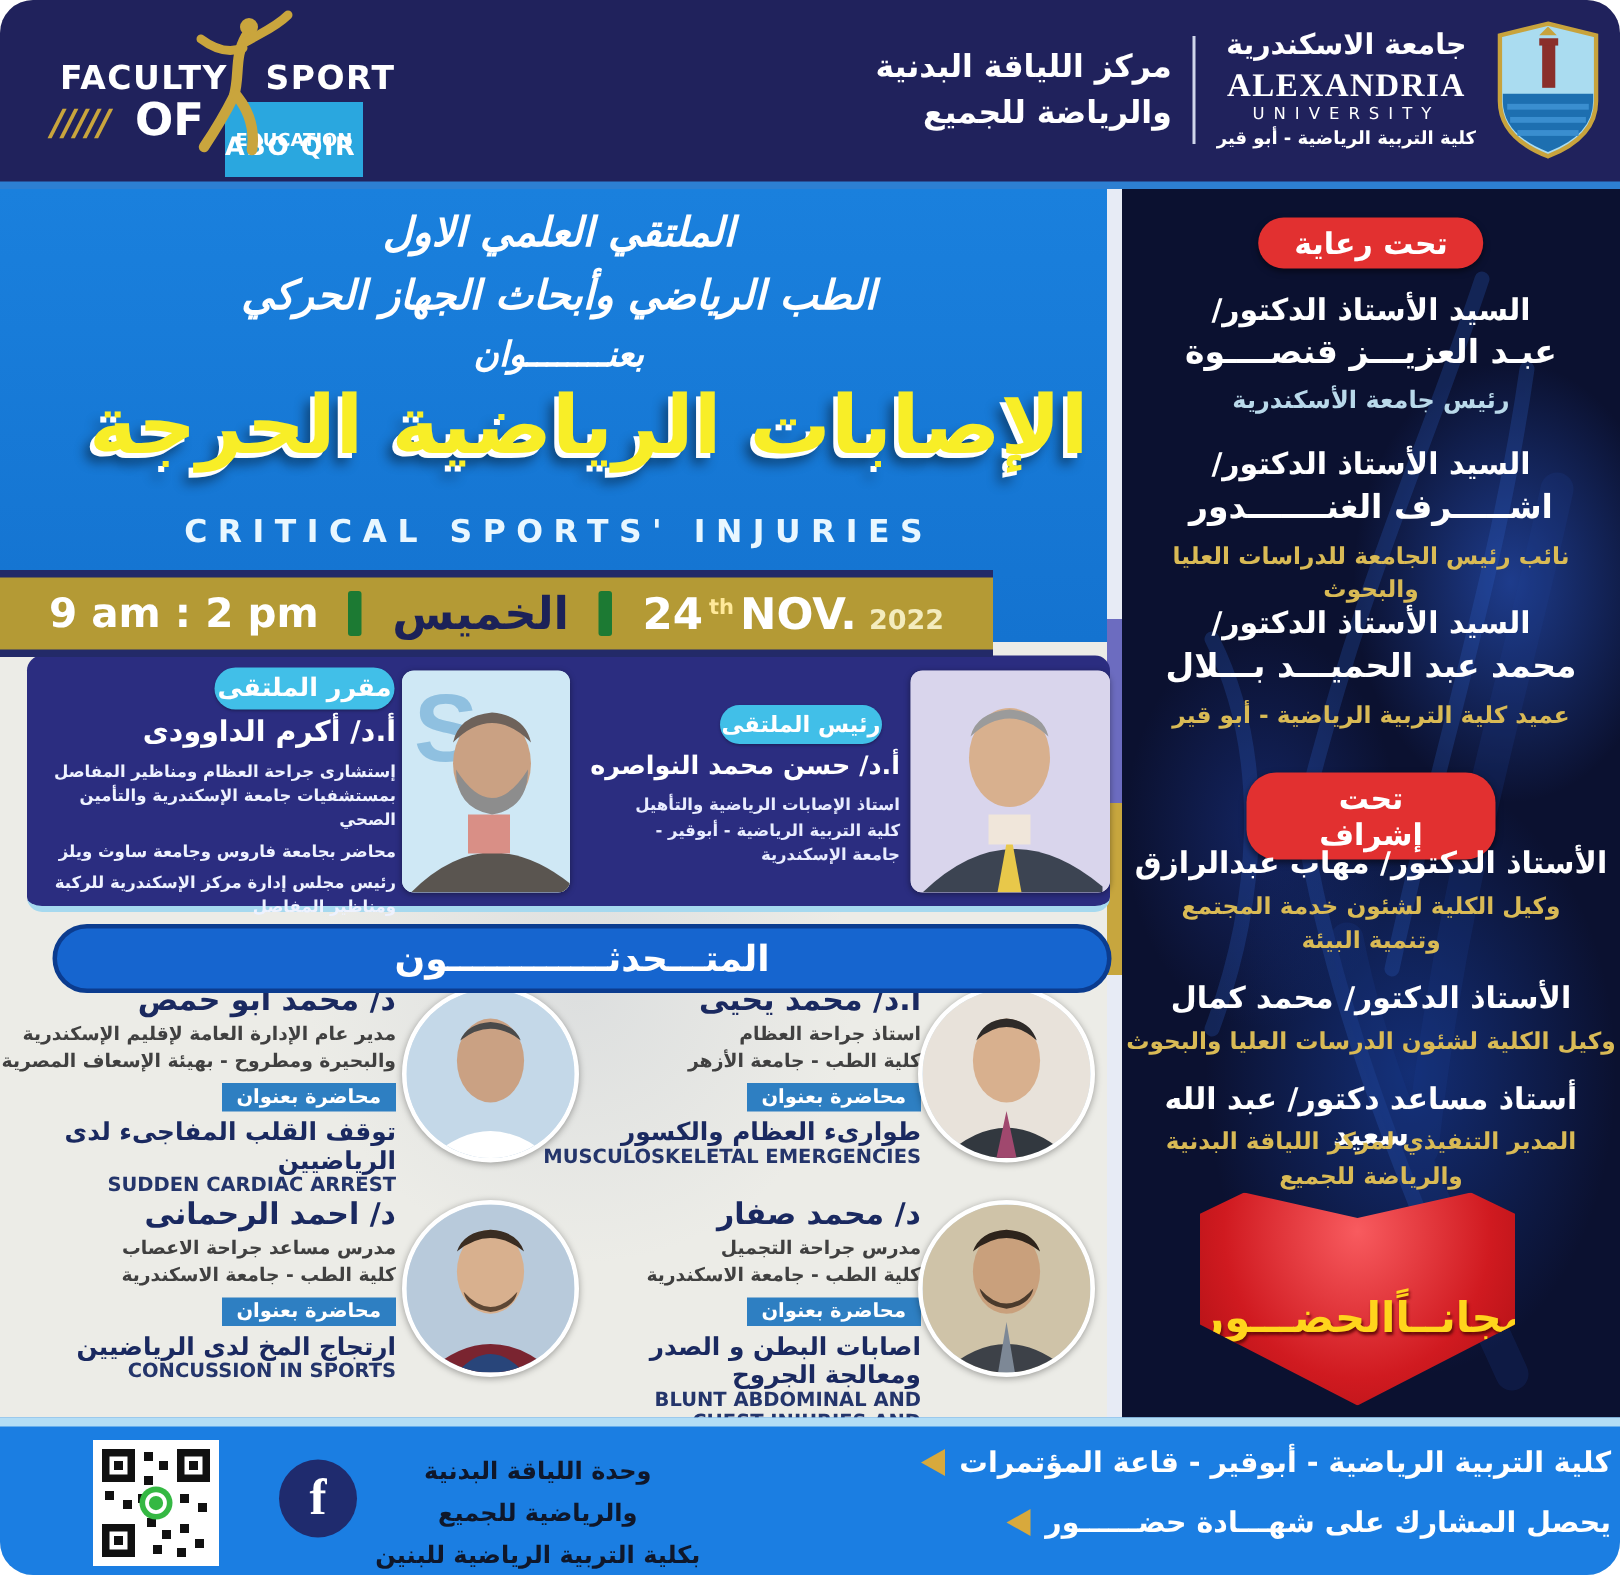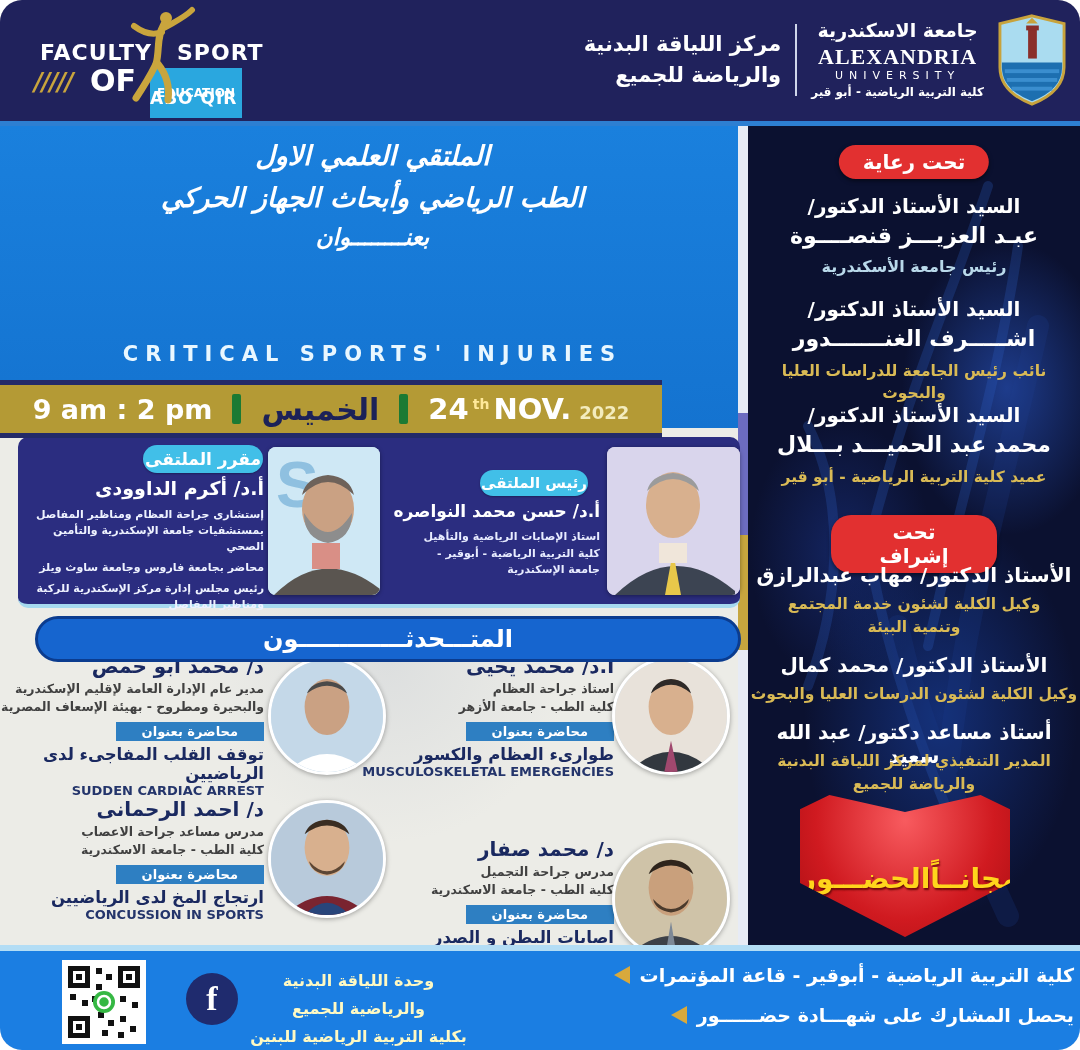--- a/index.html
+++ b/index.html
@@ -73,30 +73,30 @@
             color:#e8ecff;font-size:11px;font-weight:bold;line-height:1.5;}
 
   
   .speakers-pill{position:absolute;top:616px;left:35px;width:700px;height:40px;background:#1665cf;
                  border:3px solid #0b3c8f;border-radius:26px;color:#fff;display:flex;align-items:center;
                  justify-content:center;font-size:24px;font-weight:bold;direction:rtl;z-index:4;}
   .card{position:absolute;height:142px;z-index:3;}
   .cardA{left:40px;top:654px;width:352px;}
   .cardB{left:412px;top:654px;width:330px;}
   .cardC{left:40px;top:797px;width:352px;}
-  .cardD{left:412px;top:797px;width:330px;margin-top:40px;}
+  .cardD{left:412px;top:797px;width:330px;}
   .sp-photo{position:absolute;top:3px;width:112px;height:112px;border-radius:50%;overflow:hidden;
             border:3px solid #fff;box-shadow:0 1px 5px rgba(0,0,0,.35);background:#cfe0ee;}
   .cardA .sp-photo,.cardC .sp-photo{right:6px;}
   .cardB .sp-photo,.cardD .sp-photo{right:12px;}
   .sp-text{position:absolute;top:0;right:128px;left:-40px;text-align:right;direction:rtl;}
   .sp-name{font-size:20px;font-weight:bold;color:#1a2960;}
   .sp-bio{font-size:12.5px;font-weight:bold;color:#404040;line-height:1.45;margin-top:2px;}
   .sp-badge{display:inline-block;background:#2e7fc2;color:#fff;font-size:13px;font-weight:bold;
-            padding:2px 26px;margin:6px 0 4px;}
+            padding:2px 10px;margin:6px 0 4px;}
   .sp-lec-ar{font-size:16.5px;font-weight:bold;color:#1a2960;}
   .sp-lec-en{font-size:13px;font-weight:bold;color:#24356b;white-space:nowrap;}
   .sp-lec-en.wrap{white-space:normal;max-width:215px;margin-right:0;margin-left:auto;}
 
   
   .edge-strip{position:absolute;top:126px;left:738px;width:10px;height:819px;z-index:2;
     background:linear-gradient(180deg,#e7ebf5 0%,#e7ebf5 35%,#6c6cc0 35%,#6c6cc0 50%,#c7a63e 50%,#c7a63e 64%,#e7ebf5 64%,#e7ebf5 100%);}
   .sidebar{position:absolute;top:126px;left:748px;width:332px;height:819px;overflow:hidden;z-index:2;
     background:
       radial-gradient(150px 210px at 78% 32%,rgba(45,95,215,.55),transparent 70%),
@@ -121,21 +121,21 @@
   .ribbon div{color:#ffd51c;font-size:28px;font-weight:bold;direction:rtl;line-height:1.3;
               text-shadow:1px 2px 2px #6b0a0a;}
 
   
   .bottom-bar{position:absolute;top:945px;left:0;width:1080px;height:105px;background:#1b7ee2;
               border-top:6px solid #b3ddf5;box-sizing:border-box;z-index:8;}
   .qr{position:absolute;left:62px;top:9px;width:84px;height:84px;background:#fff;border-radius:4px;}
   .fb{position:absolute;left:186px;top:22px;width:52px;height:52px;border-radius:50%;background:#1f2b6e;
       color:#fff;font-size:34px;font-weight:bold;display:flex;align-items:center;justify-content:center;
       font-family:"Liberation Serif",serif;}
-  .social-txt{position:absolute;left:246px;top:16px;width:225px;color:#fef9c3;font-size:16px;font-weight:bold;
+  .social-txt{position:absolute;left:246px;top:16px;width:225px;color:#0f172a;font-size:16px;font-weight:bold;
               text-align:center;direction:rtl;line-height:1.75;}
   .venue-row{position:absolute;right:6px;display:flex;align-items:center;gap:10px;}
   .venue-row .txt{color:#fff;font-size:19px;font-weight:bold;direction:rtl;}
   .tri{width:0;height:0;border-top:9px solid transparent;border-bottom:9px solid transparent;
        border-right:16px solid #d8a93c;}
   .vr1{top:13px;} .vr2{top:53px;}
 </style>
 </head>
 <body>
 
@@ -182,20 +182,21 @@
         <rect x="29" y="12" width="13" height="5" fill="#8a2f2a"></rect>
         <polygon points="35,4 41,10 29,10" fill="#c8a33c"></polygon>
       </svg>
     </div>
   </div>
 
   <div class="main-blue">
     <div class="t-line t1">الملتقي العلمي الاول</div>
     <div class="t-line t2">الطب الرياضي وأبحاث الجهاز الحركي</div>
     <div class="t-line t3">بعنــــــــوان</div>
+    <div class="big-title">الإصابات الرياضية الحرجة</div>
     <div class="en-title">CRITICAL SPORTS' INJURIES</div>
   </div>
 
   <div class="date-bar">
     <span class="db-time">9 am : 2 pm</span>
     <span class="db-sep"></span>
     <span class="db-day">الخميس</span>
     <span class="db-sep"></span>
     <span class="db-date">
       <span>24</span>

